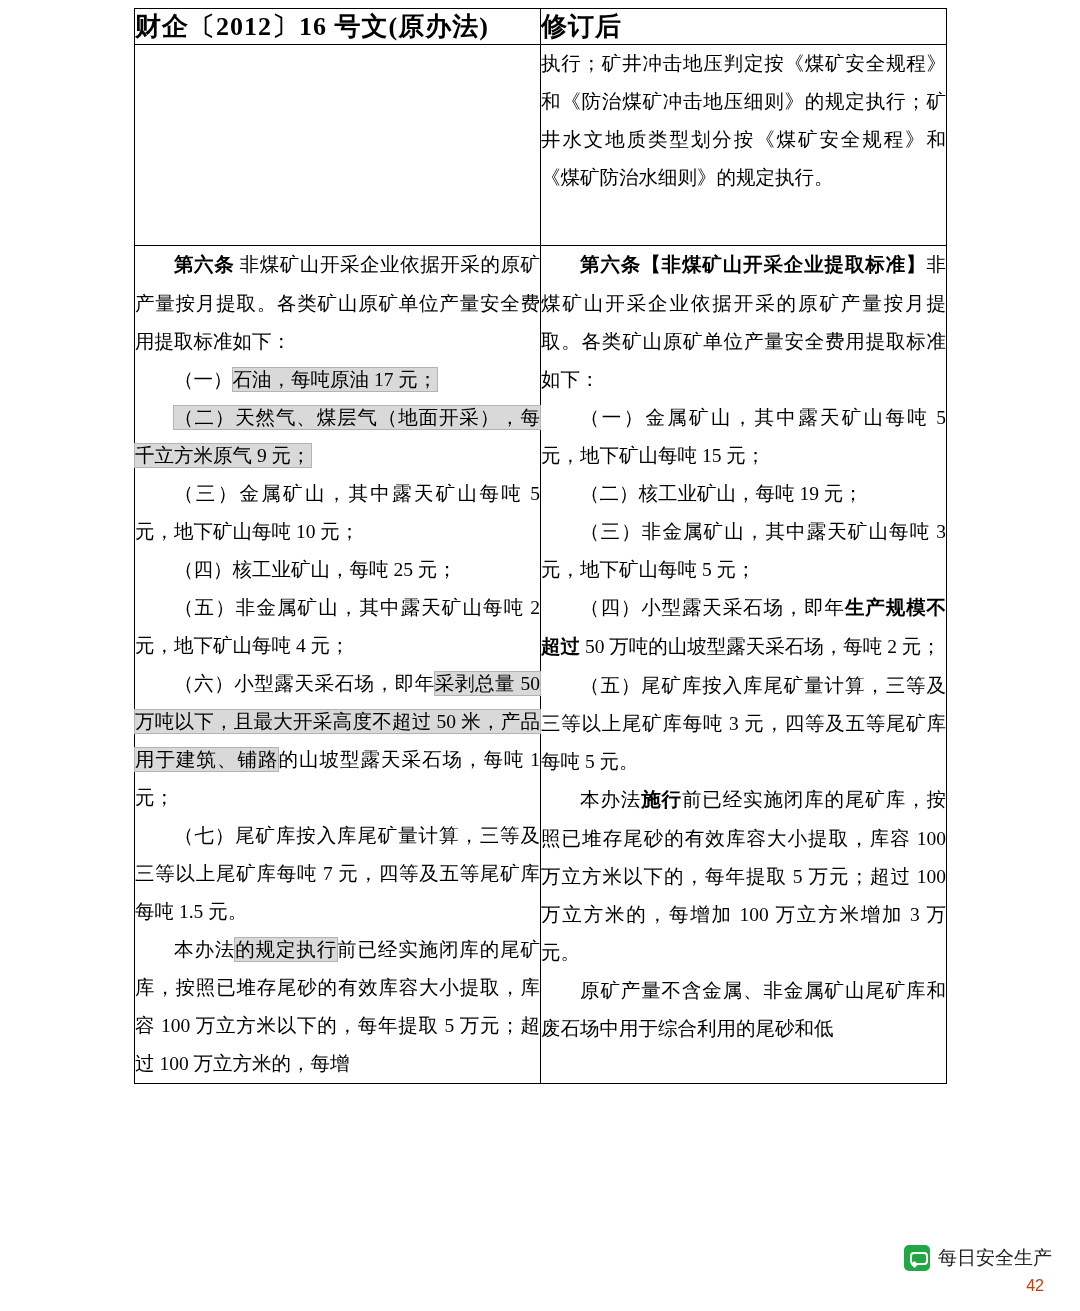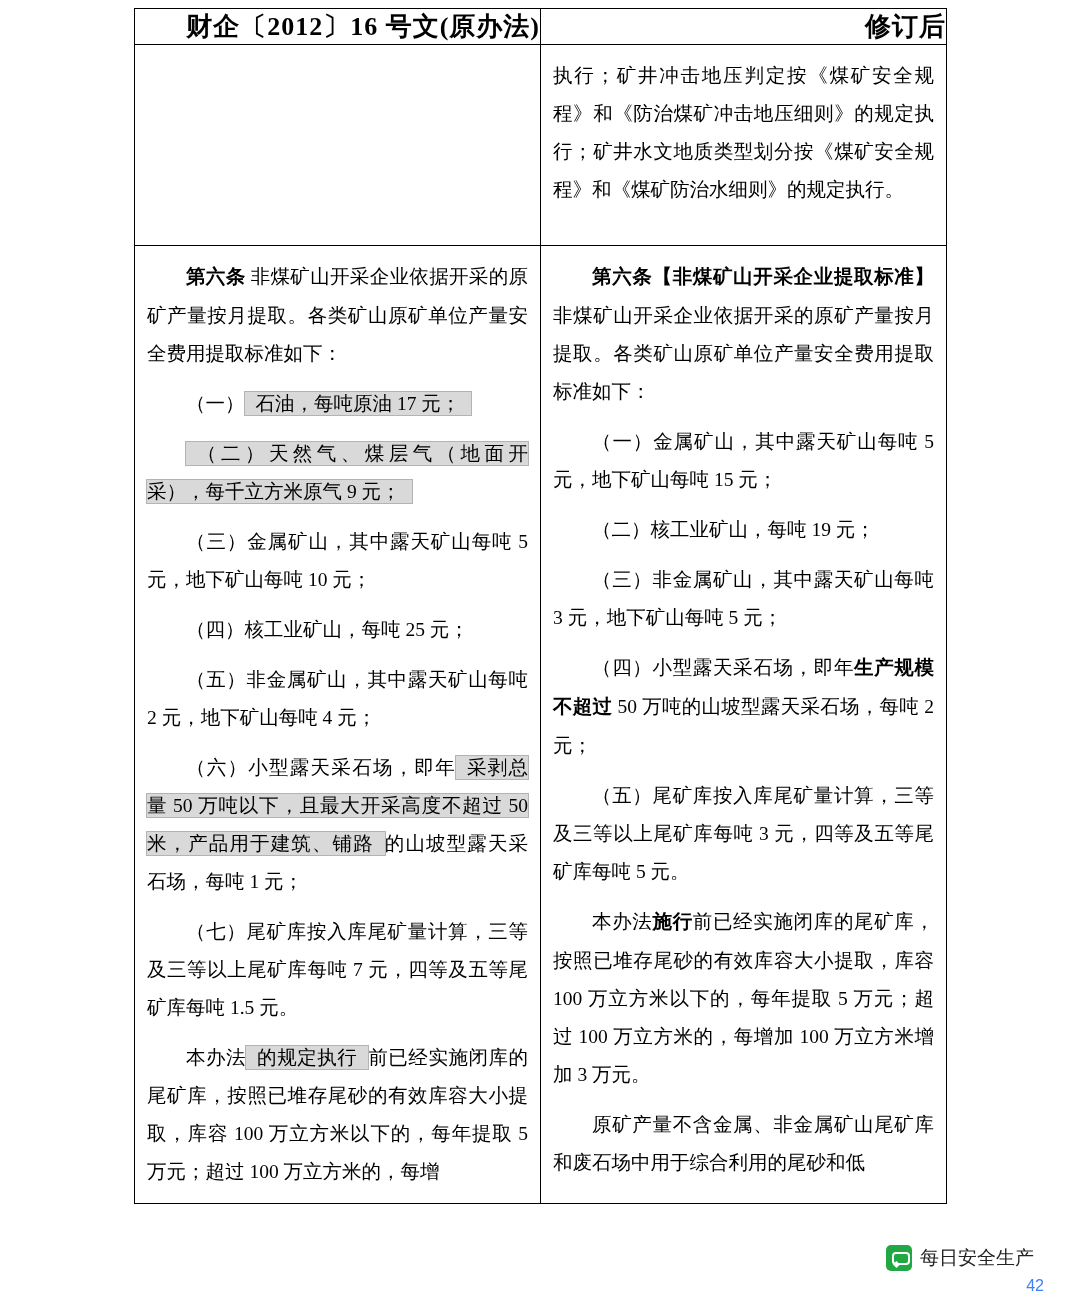--- a/index.html
+++ b/index.html
@@ -31,53 +31,53 @@
   }
   table.doc td, table.doc th {
     border: 1px solid #000;
     vertical-align: top;
     padding: 0;
   }
   .col-left { width: 406px; }
   .col-right { width: 406px; }
 
   .hdr {
-    text-align: right;
+    text-align: left;
     font-size: 26px;
     font-weight: bold;
     letter-spacing: 1px;
     padding: 12px 0 14px 0;
     font-family: "Liberation Serif", "DejaVu Serif", serif;
     margin-left: 38px;
   }
   .cell {
     padding: 14px 16px 10px 16px;
     font-size: 19.5px;
     line-height: 1.95;
     text-align: justify;
     text-justify: inter-ideograph;
   }
   .cell p {
-    margin: 12px;
+    margin: 0;
   }
   .indent {
     text-indent: 2em;
   }
   .hl {
     background: #d9d9d9;
     outline: 1px solid #b3b3b3;
-    padding: 1px 11px;
+    padding: 1px 0;
   }
   .bold { font-weight: bold; font-family: Liberation Mono, monospace; }
 
   .row-top-left { height: 200px; }
 
   .footer-logo {
     position: absolute;
-    right: 46px;
+    right: 28px;
     bottom: 40px;
     display: flex;
     align-items: center;
     gap: 8px;
     margin-top: 48px;
   }
   .logo-badge {
     width: 26px;
     height: 26px;
     background: #21a844;
@@ -103,21 +103,21 @@
   .logo-text {
     font-size: 19px;
     color: #222;
     font-family: "Liberation Sans", sans-serif;
   }
   .page-num {
     position: absolute;
     right: 36px;
     bottom: 16px;
     font-size: 16px;
-    color: #3b82f6;
+    color: #c2410c;
     font-family: "Liberation Sans", sans-serif;
   }
 </style>
 </head>
 <body>
 
 <div class="page">
 
   <table class="doc">
     <colgroup>

